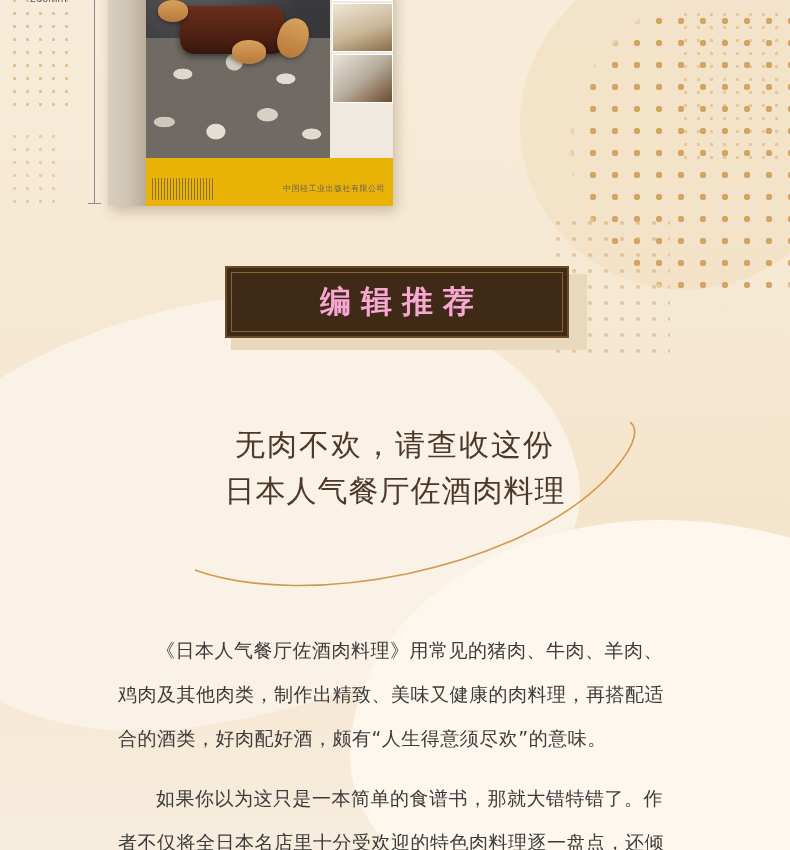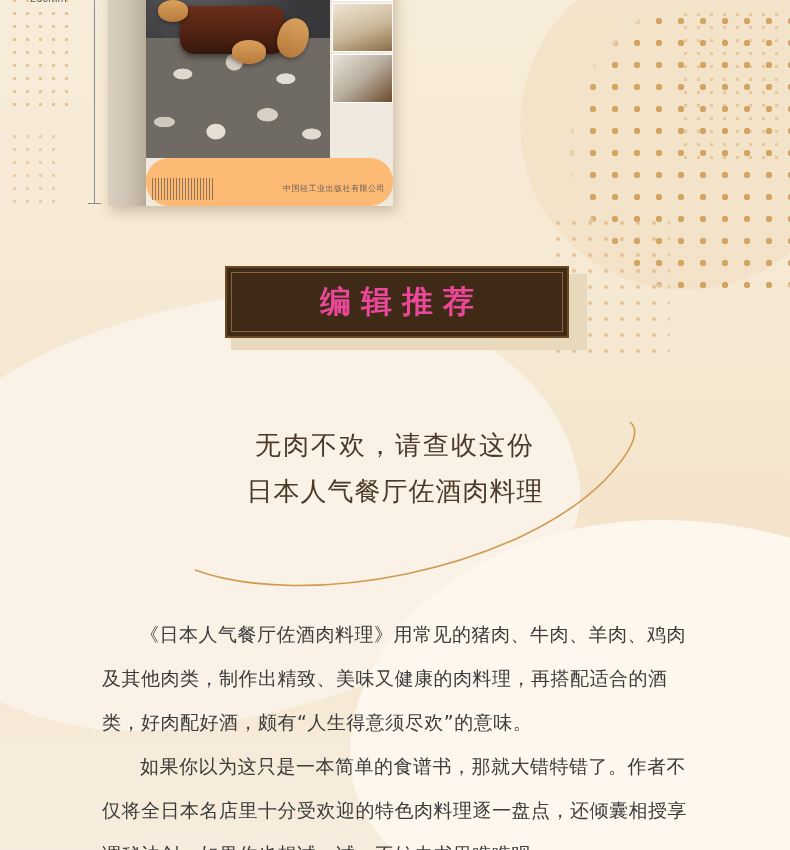--- a/index.html
+++ b/index.html
@@ -207,22 +207,21 @@
     height: 47px;
     border: 1px solid #fff;
   }
   .sp1 { top: 4px;  background: linear-gradient(150deg,#8c5a33,#3b2317 60%,#231510); }
   .sp2 { top: 55px; background: linear-gradient(160deg,#efe6d6,#cbb89a 55%,#8a6c46); }
   .sp3 { top: 106px;background: linear-gradient(140deg,#e9e4da,#b8ad9d 50%,#6d4a2c); }
   .book-bottom {
     position: absolute;
     left: 0; right: 0; bottom: 0;
     height: 48px;
-    background: #fdba74;
-    border-radius: 23px;
+    background: #eab308;
   }
   .publisher {
     position: absolute;
     right: 8px;
     bottom: 12px;
     font-size: 8px;
     color: #6a6158;
     letter-spacing: .5px;
   }
   .barcode {
@@ -255,56 +254,56 @@
     width: 340px;
     height: 68px;
     background: #3e2a16;
     border: 2px solid #6a4a24;
     box-shadow: inset 0 0 0 4px #3e2a16, inset 0 0 0 5px #8a6434;
     display: flex;
     align-items: center;
     justify-content: center;
   }
   .banner-text {
-    color: #ec4899;
+    color: #f9a8d4;
     font-size: 31px;
     letter-spacing: 10px;
     text-indent: 10px;
     font-family: Liberation Mono, monospace;
     font-weight: bold;
   }
 
   
   .headline {
     position: absolute;
     left: 0; right: 0;
     top: 422px;
     text-align: center;
     color: #4b3a29;
-    font-size: 26px;
+    font-size: 30px;
     line-height: 46px;
     letter-spacing: 2px;
     font-family: "DejaVu Sans", sans-serif;
   }
   .headline .l2 { letter-spacing: 1px; }
 
   
   .body-copy {
     position: absolute;
     left: 102px;
     top: 612px;
     width: 588px;
     color: #3b3b3b;
     font-size: 19px;
     line-height: 44px;
     letter-spacing: .5px;
     font-family: "DejaVu Sans", sans-serif;
   }
   .body-copy p {
-    margin: 0;
+    margin: 16px;
     text-indent: 38px;
   }
 </style>
 </head>
 <body>
 
 <div id="page">
 
   <div class="blob-cream"></div>
   <div class="blob-cream2"></div>

